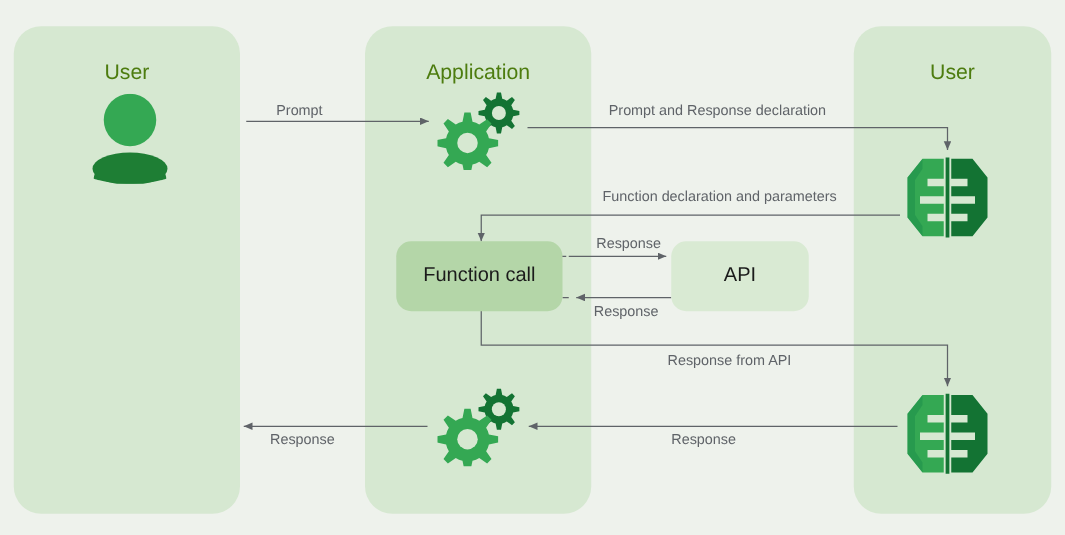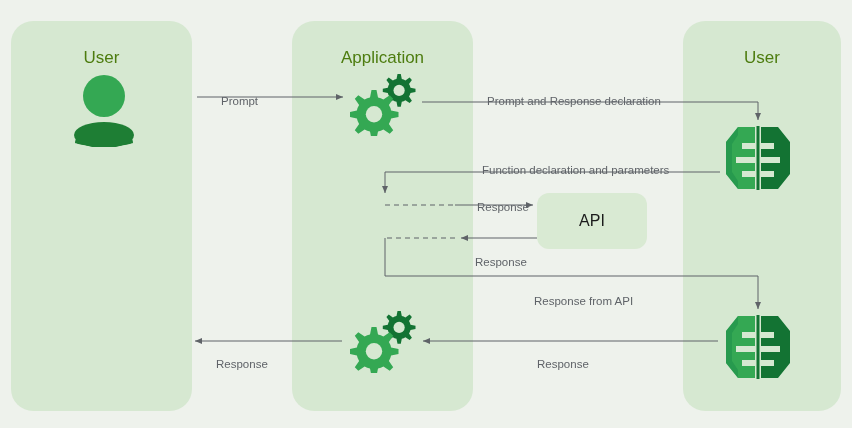--- a/index.html
+++ b/index.html
@@ -35,21 +35,20 @@
     top: 0;
     width: 852px;
     height: 428px;
   }
   .edge-label {
     position: absolute;
     font-size: 11.5px;
     color: #5f6368;
     white-space: nowrap;
     font-family: "Liberation Sans", sans-serif;
-    margin-top: 12px;
   }
   .node-box {
     position: absolute;
     border-radius: 12px;
     display: flex;
     align-items: center;
     justify-content: center;
     font-size: 16px;
     color: #1b1b1b;
   }
@@ -110,20 +109,23 @@
 
   <div class="edge-label" style="left:221px; top:83px;">Prompt</div>
   <div class="edge-label" style="left:487px; top:83px;">Prompt and Response declaration</div>
   <div class="edge-label" style="left:482px; top:152px;">Function declaration and parameters</div>
   <div class="edge-label" style="left:477px; top:189px;">Response</div>
   <div class="edge-label" style="left:475px; top:244px;">Response</div>
   <div class="edge-label" style="left:534px; top:283px;">Response from API</div>
   <div class="edge-label" style="left:537px; top:346px;">Response</div>
   <div class="edge-label" style="left:216px; top:346px;">Response</div>
 
+  <div class="node-box node-fncall" style="left:317px; top:193px; width:133px; height:56px;">
+    <span>Function call</span>
+  </div>
 
   <div class="node-box node-api" style="left:537px; top:193px; width:110px; height:56px;text-align:center;">
     <span>API</span>
   </div>
 
   <div class="icon-wrap" style="left:73px; top:75px;">
     <svg width="62" height="72" viewBox="0 0 62 72">
       <circle cx="31" cy="21" r="21" fill="#34a853"></circle>
       <path d="M31,48 C48,48 60,60 60,68 C60,68 48,72 31,72 C14,72 2,68 2,68 C2,60 14,48 31,48 Z" fill="#1e7e34"></path>
       <ellipse cx="31" cy="60" rx="30" ry="13" fill="#1e7e34"></ellipse>

